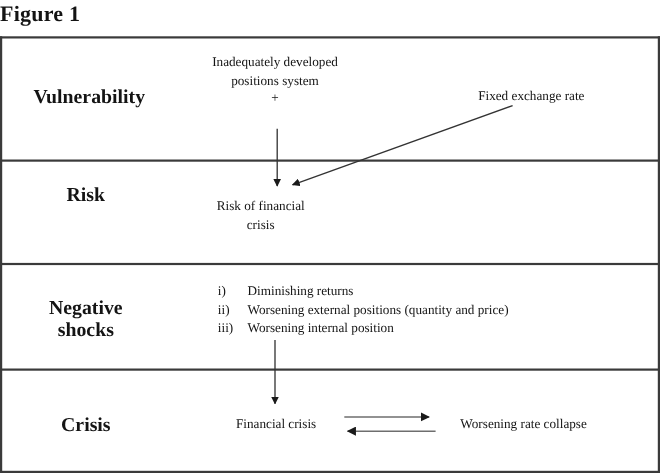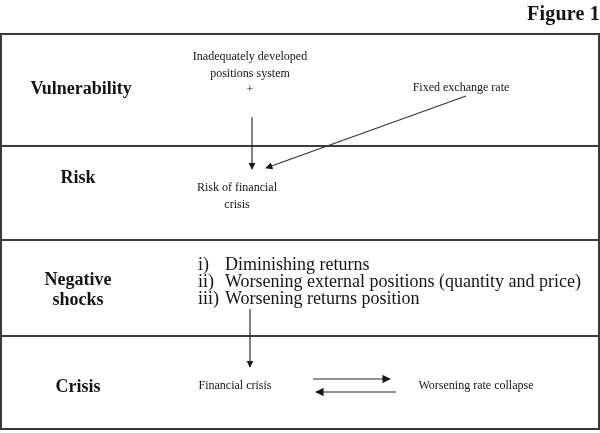--- a/index.html
+++ b/index.html
@@ -8,41 +8,41 @@
     width: 600px;
     height: 433px;
     background: #ffffff;
     font-family: "Liberation Serif", "DejaVu Serif", serif;
     color: #141414;
     overflow: hidden;
   }
   .title {
     position: absolute;
     top: 2px; left: 0; width: 600px;
-    text-align: right;
+    text-align: left;
     font-size: 20px;
     font-weight: bold;
     letter-spacing: 0.2px;
   }
   
   .hline { position: absolute; left: 0; width: 600px; height: 2px; background: #3a3a3a; }
   .vline { position: absolute; top: 33px; height: 397px; width: 2px; background: #3a3a3a; }
   
   .row { position: absolute; left: 0; width: 600px; }
   .row-label {
     position: absolute; left: 0; width: 156px;
     text-align: center;
     font-weight: bold;
     font-size: 18px;
     line-height: 20px;
   }
   .row-label .inner { display: inline-block; max-width: 95px; }
   .node { position: absolute; font-size: 12px; line-height: 16.5px; }
   .center { text-align: center; }
-  .shock-list { position: absolute; font-size: 18px; line-height: 16.8px; white-space: nowrap; }
+  .shock-list { position: absolute; font-size: 12px; line-height: 16.8px; white-space: nowrap; }
   .shock-item .marker { display: inline-block; min-width: 27px; }
   
   #arrows { position: absolute; top: 0; left: 0; width: 600px; height: 433px; pointer-events: none; }
 </style>
 </head>
 <body>
 
 <div id="canvas">
 
   <div class="title">Figure 1</div>
@@ -57,21 +57,21 @@
 
   <div class="row" style="top:35px;height:110px">
     <div class="row-label" style="top:43px">
       <span class="inner">Vulnerability</span>
     </div>
     <div class="node center" style="top:13px;left:168px;width:164px">
       <div>Inadequately developed</div>
       <div>positions system</div>
       <div>+</div>
     </div>
-    <div class="node center" style="top:44px;left:386px;width:150px">Fixed exchange rate</div>
+    <div class="node center" style="top:44px;left:408px;width:150px">Fixed exchange rate</div>
   </div>
 
   <div class="row" style="top:146px;height:93px">
     <div class="row-label" style="top:21px">
       <span class="inner">Risk</span>
     </div>
     <div class="node center" style="top:33px;left:172px;width:130px">
       <div>Risk of financial</div>
       <div>crisis</div>
     </div>
@@ -82,30 +82,30 @@
       <span class="inner">Negative shocks</span>
     </div>
     <div class="shock-list" style="top:16px;left:198px">
       <div class="shock-item">
         <span class="marker">i)</span><span>Diminishing returns</span>
       </div>
       <div class="shock-item">
         <span class="marker">ii)</span><span>Worsening external positions (quantity and price)</span>
       </div>
       <div class="shock-item">
-        <span class="marker">iii)</span><span>Worsening returns position</span>
+        <span class="marker">iii)</span><span>Worsening internal position</span>
       </div>
     </div>
   </div>
 
   <div class="row" style="top:336px;height:92px">
     <div class="row-label" style="top:40px">
       <span class="inner">Crisis</span>
     </div>
-    <div class="node center" style="top:41px;left:181px;width:108px">Financial crisis</div>
+    <div class="node center" style="top:41px;left:197px;width:108px">Financial crisis</div>
     <div class="node center" style="top:41px;left:400px;width:152px">Worsening rate collapse</div>
   </div>
 
   <svg id="arrows" viewBox="0 0 600 433" xmlns="http://www.w3.org/2000/svg">
     <defs>
       <marker id="head" viewBox="0 0 10 10" refX="9" refY="5" markerWidth="6" markerHeight="6" orient="auto">
         <path d="M0,0 L10,5 L0,10 z" fill="#1a1a1a"></path>
       </marker>
     </defs>
     <line x1="252" y1="117" x2="252" y2="169" stroke="#333333" stroke-width="1.2" marker-end="url(#head)"></line>

